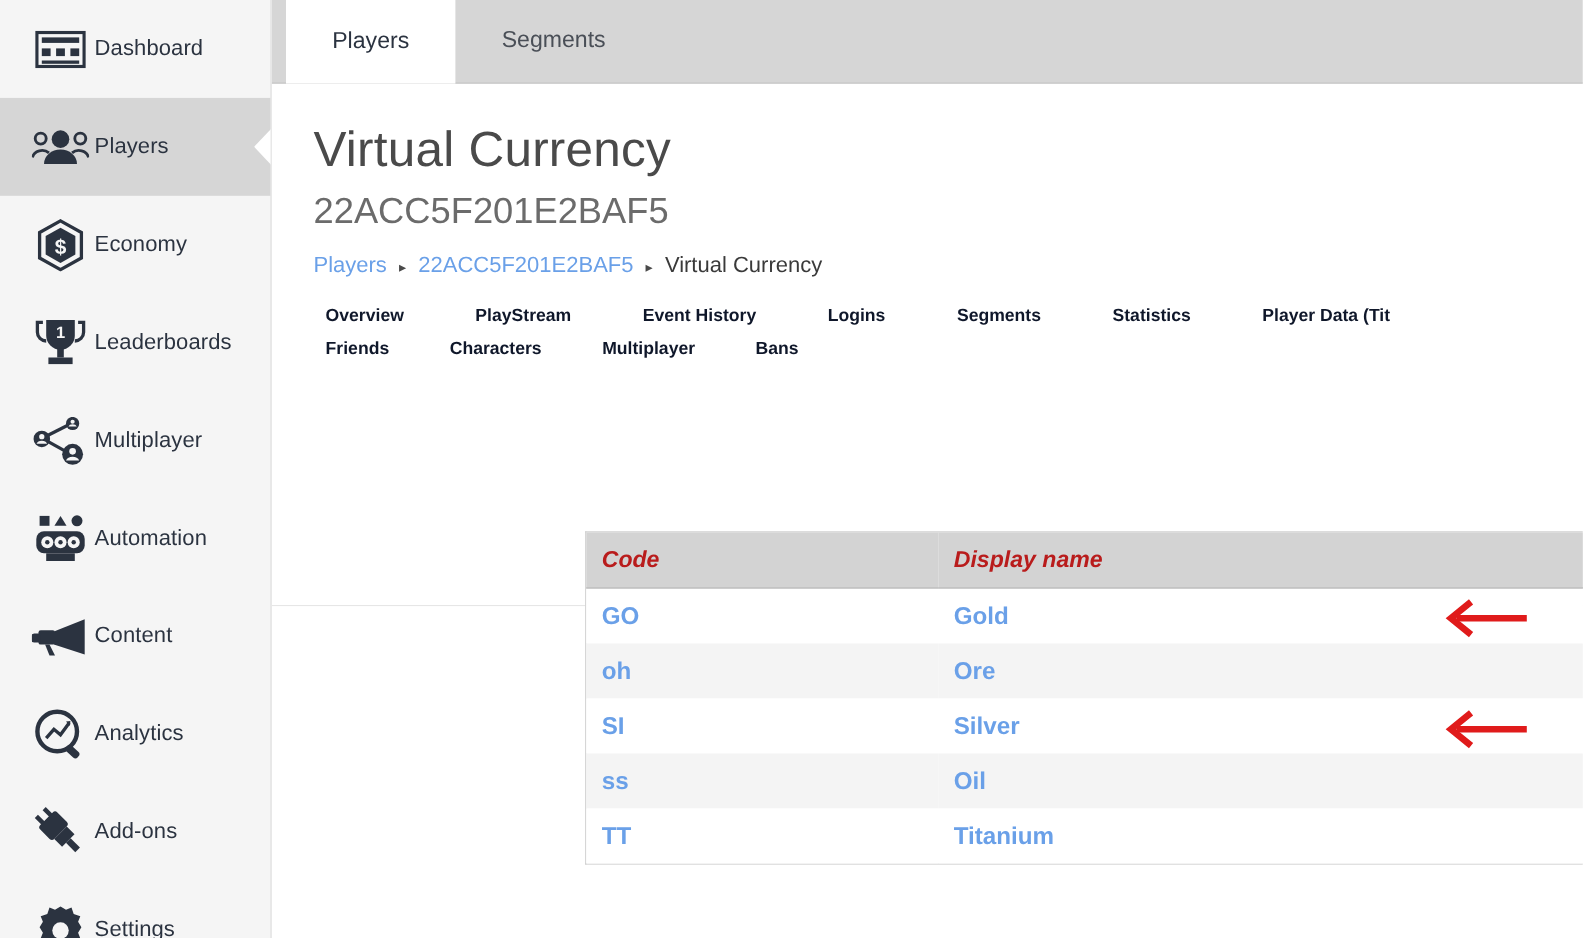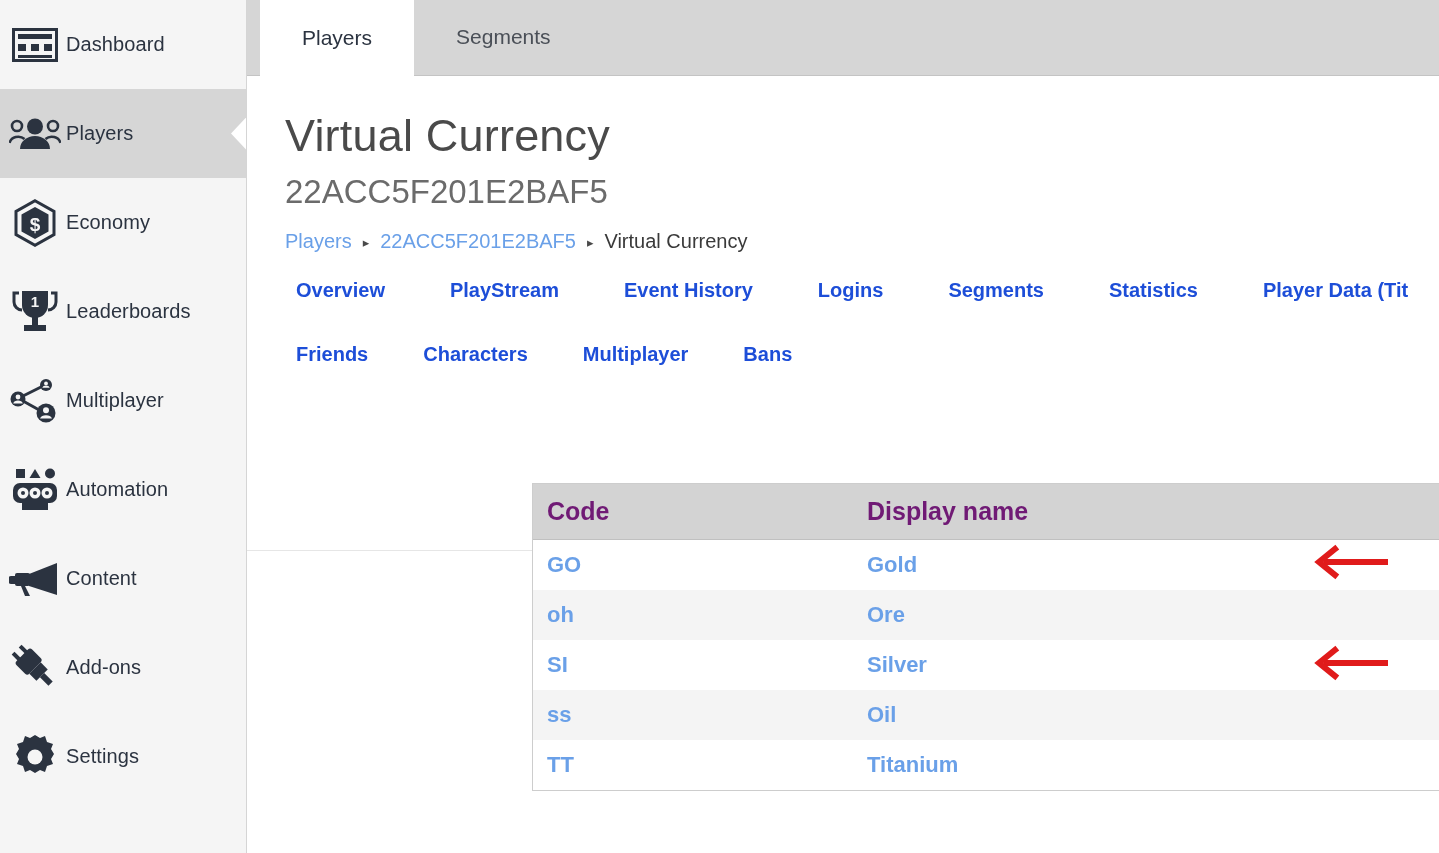--- a/index.html
+++ b/index.html
@@ -18,21 +18,21 @@
     border-right: 1px solid #d5d5d5;
     flex: 0 0 247px;
     position: relative;
     overflow: hidden;
   }
   .nav-item {
     position: relative;
     height: 89px;
     display: flex;
     align-items: center;
-    padding-left: 4px;
+    padding-left: 24px;
     cursor: pointer;
     background: transparent;
   }
   .nav-item.active { background: #d6d6d6; }
   .nav-item .nav-icon {
     width: 62px; height: 50px;
     display: flex; align-items: center; justify-content: center;
     flex: 0 0 62px;
     color: #2b3340;
   }
@@ -125,24 +125,24 @@
     top: 1px;
   }
 
   
   .subnav {
     display: flex;
     align-items: center;
     white-space: nowrap;
   }
   #subnav-row1 { margin-top: 26px; }
-  #subnav-row2 { margin-top: 41px; }
+  #subnav-row2 { margin-top: 12px; }
   .subnav a {
-    color: #1d4ed8;
-    font-size: 20px;
+    color: #0f172a;
+    font-size: 16px;
     font-weight: bold;
     text-decoration: none;
     cursor: pointer;
     display: inline-block;
   }
   #subnav-row1 a { margin-right: 65px; }
   #subnav-row2 a { margin-right: 55px; }
   #subnav-row1 a:first-child { margin-left: 11px; }
   #subnav-row2 a:first-child { margin-left: 11px; }
 
@@ -163,25 +163,26 @@
     top: 483px;
     right: 0;
     border: 1px solid #cdcdcd;
     border-right: none;
     background: #fff;
   }
   table { border-collapse: collapse; width: 100%; table-layout: fixed; }
   thead tr { background: #d3d3d3; }
   thead th {
     text-align: left;
-    font-size: 25px;
+    font-size: 21px;
     font-weight: bold;
-    color: #701a75;
+    color: #b91c1c;
     padding: 13px 0 13px 14px;
     border-bottom: 1px solid #c0c0c0;
+    font-style: italic;
   }
   tbody td {
     font-size: 22px;
     padding: 10px 0 10px 14px;
     color: #6aa0e8;
     height: 50px;
     vertical-align: middle;
     font-weight: bold;
   }
   tbody tr:nth-child(even) { background: #f4f4f4; }
@@ -303,20 +304,31 @@
         <svg width="52" height="36" viewBox="0 0 52 36">
           <path d="M48 2 L20 13 L20 25 L48 34 Z" fill="#2b3340"></path>
           <rect x="6" y="12" width="15" height="13" rx="2" fill="#2b3340"></rect>
           <path d="M2 15 h6 v8 h-6 a3 4 0 0 1 0 -8 z" fill="#2b3340"></path>
           <path d="M12 25 L16 25 L21 35 L16 35 Z" fill="#2b3340"></path>
         </svg>
       </span>
       <span class="nav-label">Content</span>
     </div>
 
+    <div class="nav-item">
+      <span class="nav-icon">
+        <svg width="50" height="48" viewBox="0 0 50 48">
+          <circle cx="22" cy="21" r="18" fill="none" stroke="#2b3340" stroke-width="4"></circle>
+          <polyline points="12,27 19,19 25,24 33,13" fill="none" stroke="#2b3340" stroke-width="3"></polyline>
+          <polygon points="30,12 34,11.5 33.5,16" fill="#2b3340"></polygon>
+          <rect x="33" y="32" width="14" height="7" rx="3" fill="#2b3340" transform="rotate(42 33 32)"></rect>
+        </svg>
+      </span>
+      <span class="nav-label">Analytics</span>
+    </div>
 
     <div class="nav-item">
       <span class="nav-icon">
         <svg width="50" height="48" viewBox="0 0 50 48">
           <g transform="rotate(-45 25 24)">
             <rect x="14" y="6" width="22" height="18" rx="3" fill="#2b3340"></rect>
             <rect x="17" y="24" width="16" height="10" fill="#2b3340"></rect>
             <rect x="18" y="-2" width="4" height="9" fill="#2b3340"></rect>
             <rect x="28" y="-2" width="4" height="9" fill="#2b3340"></rect>
             <rect x="22" y="34" width="6" height="12" fill="#2b3340"></rect>

